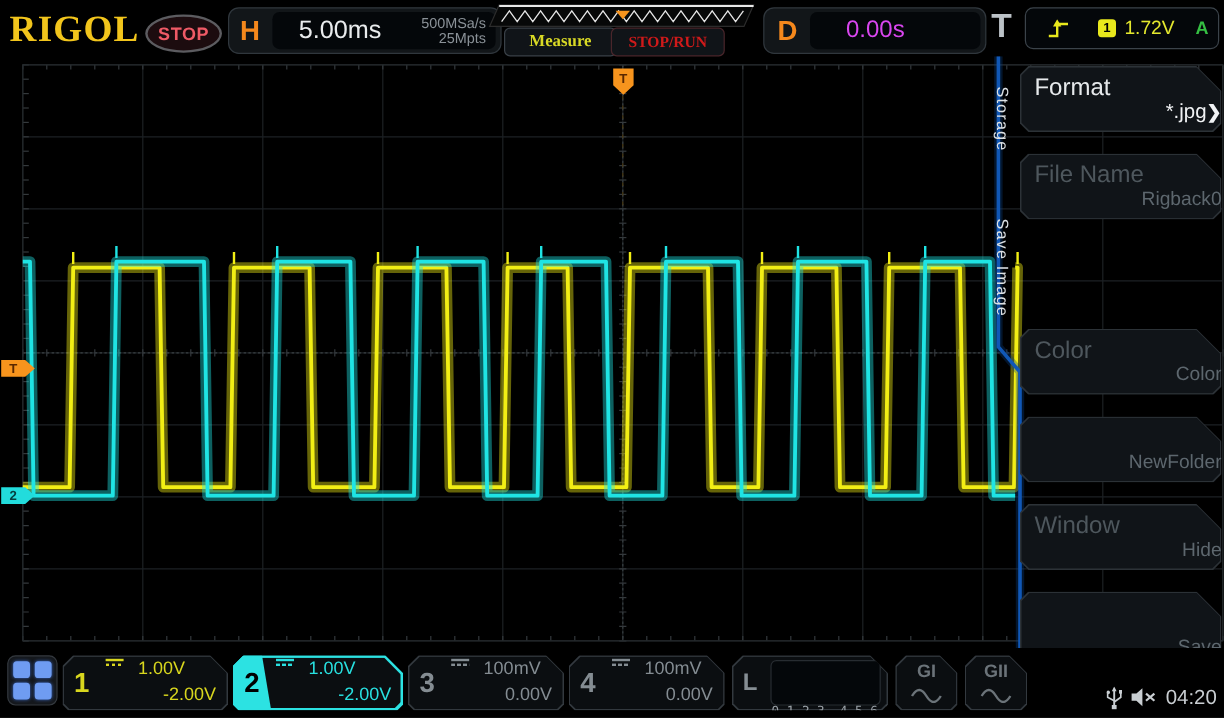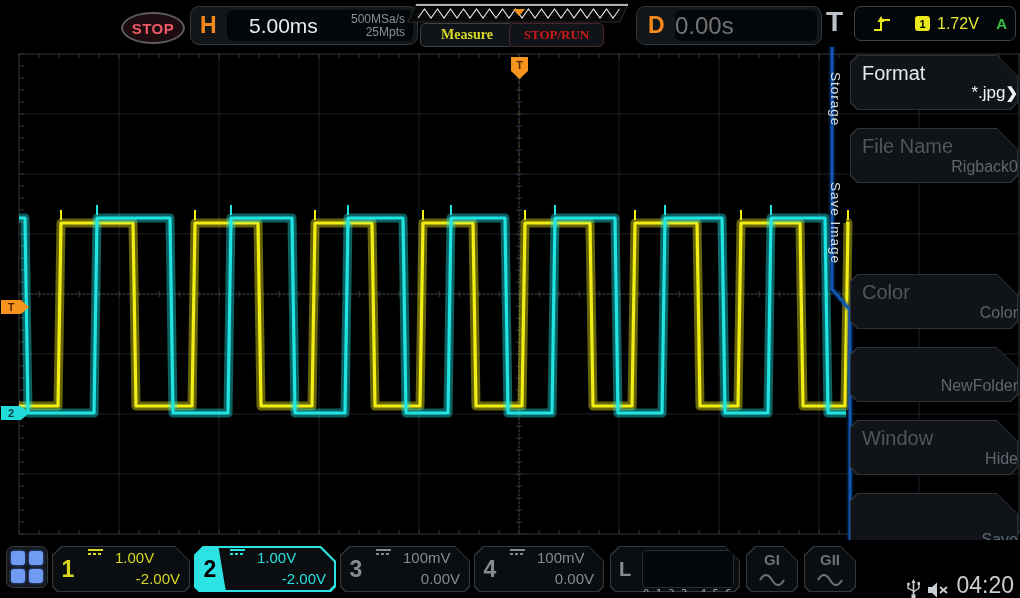--- a/index.html
+++ b/index.html
@@ -21,21 +21,21 @@
   .h-rates{margin-left:auto;margin-right:8px;text-align:right;font-size:12px;line-height:13px;color:#8a9197;}
   .preview{position:absolute;left:406px;top:3px;width:224px;height:20px;}
   .tb-btn{position:absolute;top:23px;height:22px;background:#101418;border:1px solid #3a4148;
         border-radius:5px;display:flex;align-items:center;justify-content:center;font-weight:bold;font-family:Liberation Serif, serif;}
   .measure-btn{left:420px;width:92px;color:#d9d925;font-size:14px;}
   .stoprun-btn{left:509px;width:93px;color:#cf1a1a;font-size:13px;border-color:#4a262b;}
   .d-box{left:636px;top:6px;width:184px;height:37px;}
   .d-letter{position:absolute;left:11px;top:5px;font-size:23px;font-weight:bold;color:#f5881c;}
   .d-inner{position:absolute;left:38px;top:3px;right:4px;bottom:3px;background:#04070a;border-radius:6px;
         display:flex;align-items:center;}
-  .d-delay{font-size:24px;color:#737373;}
+  .d-delay{margin-left:30px;font-size:20px;color:#d946ef;}
   .t-area{position:absolute;left:824px;top:2px;width:194px;height:43px;}
   .t-letter{position:absolute;left:2px;top:4px;font-size:28px;font-weight:bold;color:#bcc2c7;}
   .t-inner{position:absolute;left:30px;top:4px;right:2px;height:33px;background:#04070a;
         border:1px solid #3b434a;border-radius:7px;display:flex;align-items:center;}
   .t-slope{margin-left:18px;}
   .t-badge{margin-left:22px;width:15px;height:15px;background:#e8e81c;color:#000;border-radius:3px;
         font-size:11px;font-weight:bold;display:flex;align-items:center;justify-content:center;}
   .t-level{margin-left:7px;font-size:16px;color:#e4e82e;}
   .t-mode{margin-left:auto;margin-right:8px;font-size:15px;font-weight:bold;color:#35bf43;}
   
@@ -80,29 +80,30 @@
   .dcicon b{display:block;height:2px;background:currentColor;margin-bottom:2px;}
   .dcicon i{display:block;height:2px;background:repeating-linear-gradient(90deg,currentColor 0 3px,transparent 3px 5px);}
   .lbox-num{position:absolute;left:0;top:0;bottom:0;width:30px;display:flex;align-items:center;
         justify-content:center;font-size:20px;font-weight:bold;color:#868e94;}
   .ldigits{position:absolute;left:32px;top:4px;right:6px;bottom:4px;background:#04070a;
         border:1px solid #272c31;border-radius:5px;color:#9aa1a7;
         font-family:"DejaVu Sans Mono",monospace;font-size:10.5px;line-height:17px;text-align:center;white-space:pre;}
   .gbox .glabel{position:absolute;top:5px;left:0;right:0;text-align:center;font-size:15px;
         font-weight:bold;color:#6b7379;}
   .gbox svg{position:absolute;bottom:6px;left:50%;transform:translateX(-50%);}
-  .clockarea{position:absolute;right:6px;top:32px;display:flex;align-items:flex-end;gap:7px;
-        color:#c9ced2;font-size:23px;}
+  .clockarea{position:absolute;right:6px;top:32px;display:flex;align-items:flex-start;gap:7px;
+        color:#c9ced2;font-size:17px;}
 </style>
 </head>
 <body>
 
 <div class="screen">
 
   <div class="topbar">
+    <div class="logo">RIGOL</div>
     <div class="stop-oval">STOP</div>
 
     <div class="tb-box h-box">
       <span class="h-letter">H</span>
       <div class="h-inner">
         <span class="h-time">5.00ms</span>
         <span class="h-rates">
           <span>500MSa/s</span><br>
           <span>25Mpts</span>
         </span>

